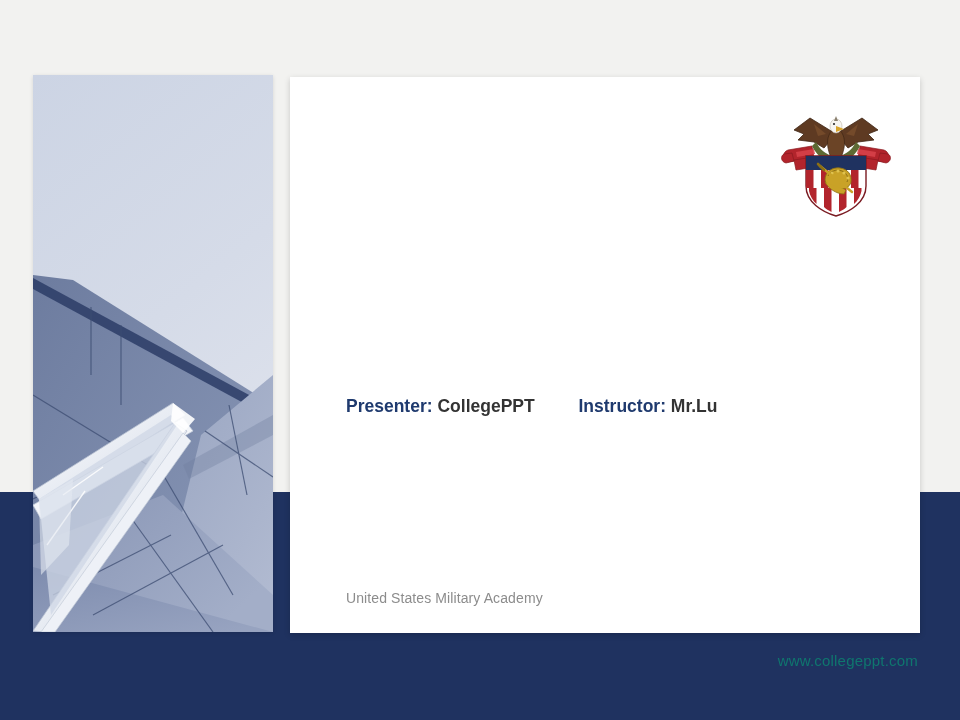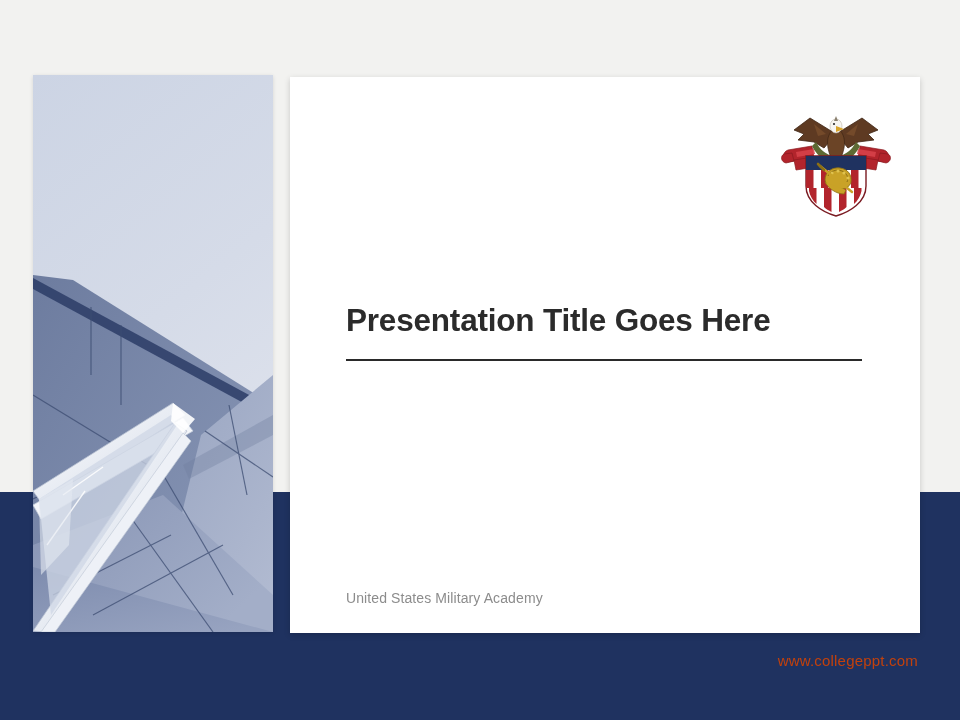--- a/index.html
+++ b/index.html
@@ -120,21 +120,21 @@
     letter-spacing: 0.1px;
     white-space: nowrap;
   }
 
   
   #watermark {
     position: absolute;
     right: 42px;
     top: 652px;
     font-size: 15px;
-    color: #c2410c;
+    color: #0f766e;
     letter-spacing: 0.2px;
     white-space: nowrap;
   }
 </style>
 </head>
 <body>
 
 <div id="slide">
 
   <div id="navy-band"></div>
@@ -274,23 +274,26 @@
         <circle cx="58" cy="63" r="1.6"></circle>
         <circle cx="64" cy="65" r="1.6"></circle>
         <circle cx="68" cy="70" r="1.6"></circle>
       </g>
 
       <path d="M40,58 L72,84" stroke="#c9a227" stroke-width="2.4" stroke-linecap="round"></path>
       <path d="M38,56 L44,62" stroke="#8c6f14" stroke-width="2.6" stroke-linecap="round"></path>
     </svg>
   </div>
 
-  <div id="title-block">
-    <h1 id="presentation-title">Presentation Title Goes Here</h1>
-    <div id="title-rule"></div>
+
+  <div id="byline">
+    <span class="byline-label">Presenter:</span>
+    <span class="byline-value">CollegePPT</span>
+    <span class="byline-gap"></span>
+    <span class="byline-label">Instructor:</span>
+    <span class="byline-value">Mr.Lu</span>
   </div>
 
-
   <div id="card-footer">United States Military Academy</div>
 
   <div id="watermark">www.collegeppt.com</div>
 
 </div>
 
 </body></html>

